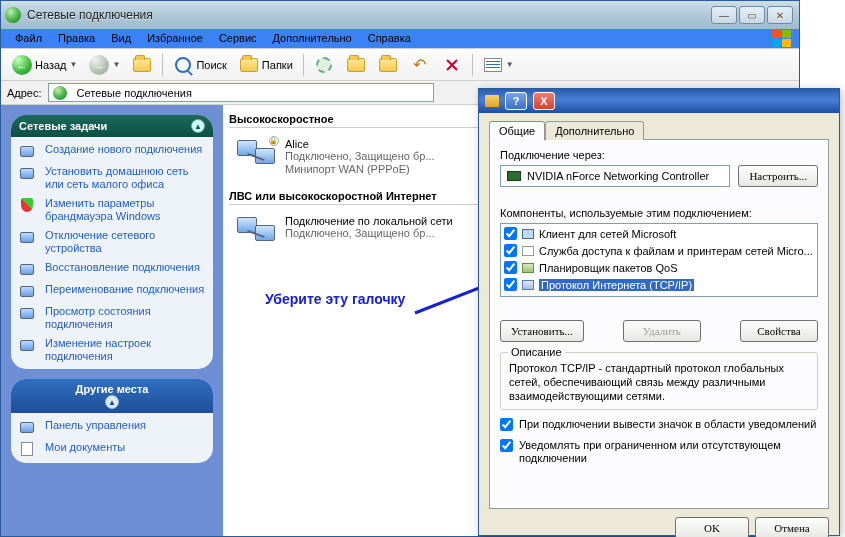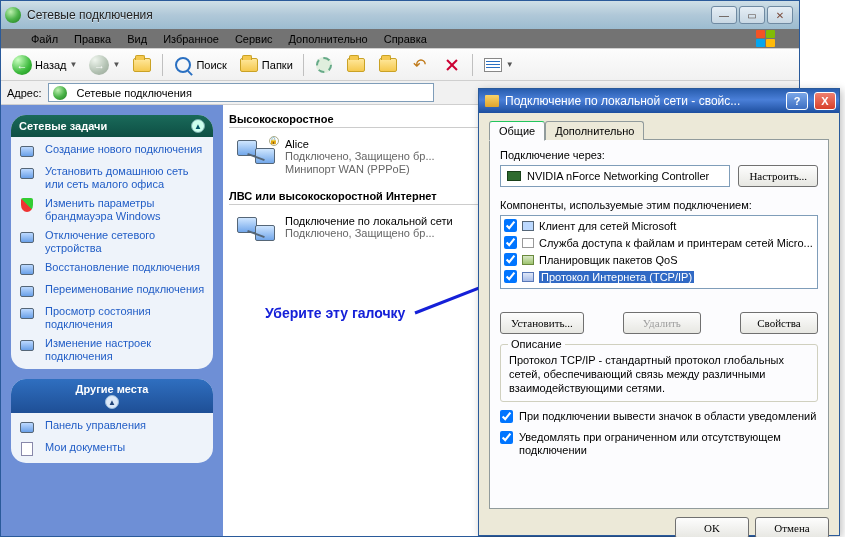--- a/index.html
+++ b/index.html
@@ -41,23 +41,23 @@
     width: 26px; height: 18px;
     border: 1px solid #6f8aa2;
     border-radius: 3px;
     background: linear-gradient(#e6eef5,#c8d8e4);
     display: flex; align-items: center; justify-content: center;
     color: #55473f; font-family: Arial; font-size: 10px;
   }
   .title-btn.close { color: #7a4a3a; }
   .menubar {
     height: 20px;
-    background: #737373;
-    display: flex; align-items: center;
-    padding: 0 22px;
+    background: #3b82f6;
+    display: flex; align-items: flex-start;
+    padding: 0 6px;
     border-bottom: 1px solid #d0d0d0;
   }
   .menubar .menu-item { padding: 3px 8px; cursor: default; }
   .menubar .winlogo {
     margin-left: auto;
     width: 22px; height: 18px;
     display: flex; flex-wrap: wrap;
     align-self: center;
   }
   .winlogo div { width:9px; height:8px; margin:0.5px; border-radius:1px; }
@@ -160,21 +160,21 @@
   .conn-icon .mon{position:absolute;width:20px;height:16px;border:1px solid #567;background:linear-gradient(#cfe6ff,#72a7ea);border-radius:2px}
   .conn-icon .m1{top:2px;left:0}
   .conn-icon .m2{top:10px;left:18px}
   .conn-icon .link{position:absolute;width:18px;height:2px;background:#567;top:18px;left:10px;transform:rotate(20deg)}
   .conn-icon .lock{position:absolute;right:-2px;top:-2px;width:10px;height:10px;border-radius:50%;background:#fff;border:1px solid #aa8;display:flex;align-items:center;justify-content:center;font-size:7px;color:#a80}
   .conn-text {font-size:11px;color:#000;}
   .conn-text .sub{color:#666; line-height:13px;}
 
   .annotation {
     position:absolute;
-    left: 265px; top: 305px;
+    left: 265px; top: 291px;
     color: #1520d8;
     font-weight: bold;
     font-size: 14px;
     pointer-events: none;
   }
   .annotation-arrow {
     position:absolute;
     left: 410px; top: 268px;
     width: 110px; height: 50px;
     pointer-events: none;
@@ -501,40 +501,39 @@
       <marker id="ah" markerWidth="8" markerHeight="8" refX="6" refY="3" orient="auto">
         <path d="M0,0 L7,3 L0,6 Z" fill="#1520d8"></path>
       </marker>
     </defs>
   <line x1="5" y1="45" x2="100" y2="8" stroke="#1520d8" stroke-width="3" marker-end="url(#ah)"></line>
 </svg>
 
 <div class="dialog">
   <div class="dlg-titlebar">
     <div class="ico"></div>
-    <div class="title-text">Подключение по локальной сети - свойс...</div>
     <div class="dlg-btn help">?</div>
     <div class="dlg-btn close">X</div>
   </div>
   <div class="dlg-body">
     <div class="tabstrip">
       <div class="tab active">Общие</div>
       <div class="tab">Дополнительно</div>
     </div>
     <div class="tab-page">
       <div class="label">Подключение через:</div>
       <div class="adapter-row">
         <div class="adapter-box">
           <span style="width:14px;height:10px;background:#2e6b2e;border:1px solid #184018"></span>
           <span>NVIDIA nForce Networking Controller</span>
         </div>
         <button class="btn">Настроить...</button>
       </div>
 
-      <div class="label" style="margin-top:12px">Компоненты, используемые этим подключением:</div>
+      <div class="label" style="margin-top:20px">Компоненты, используемые этим подключением:</div>
       <div class="comp-list">
         <div class="comp-row">
           <input type="checkbox" checked="" style="">
           <span class="comp-ico">
               <span class="ico-client"></span>
             </span>
           <span class="comp-label">Клиент для сетей Microsoft</span>
         </div>
         <div class="comp-row">
           <input type="checkbox" checked="" style="">

